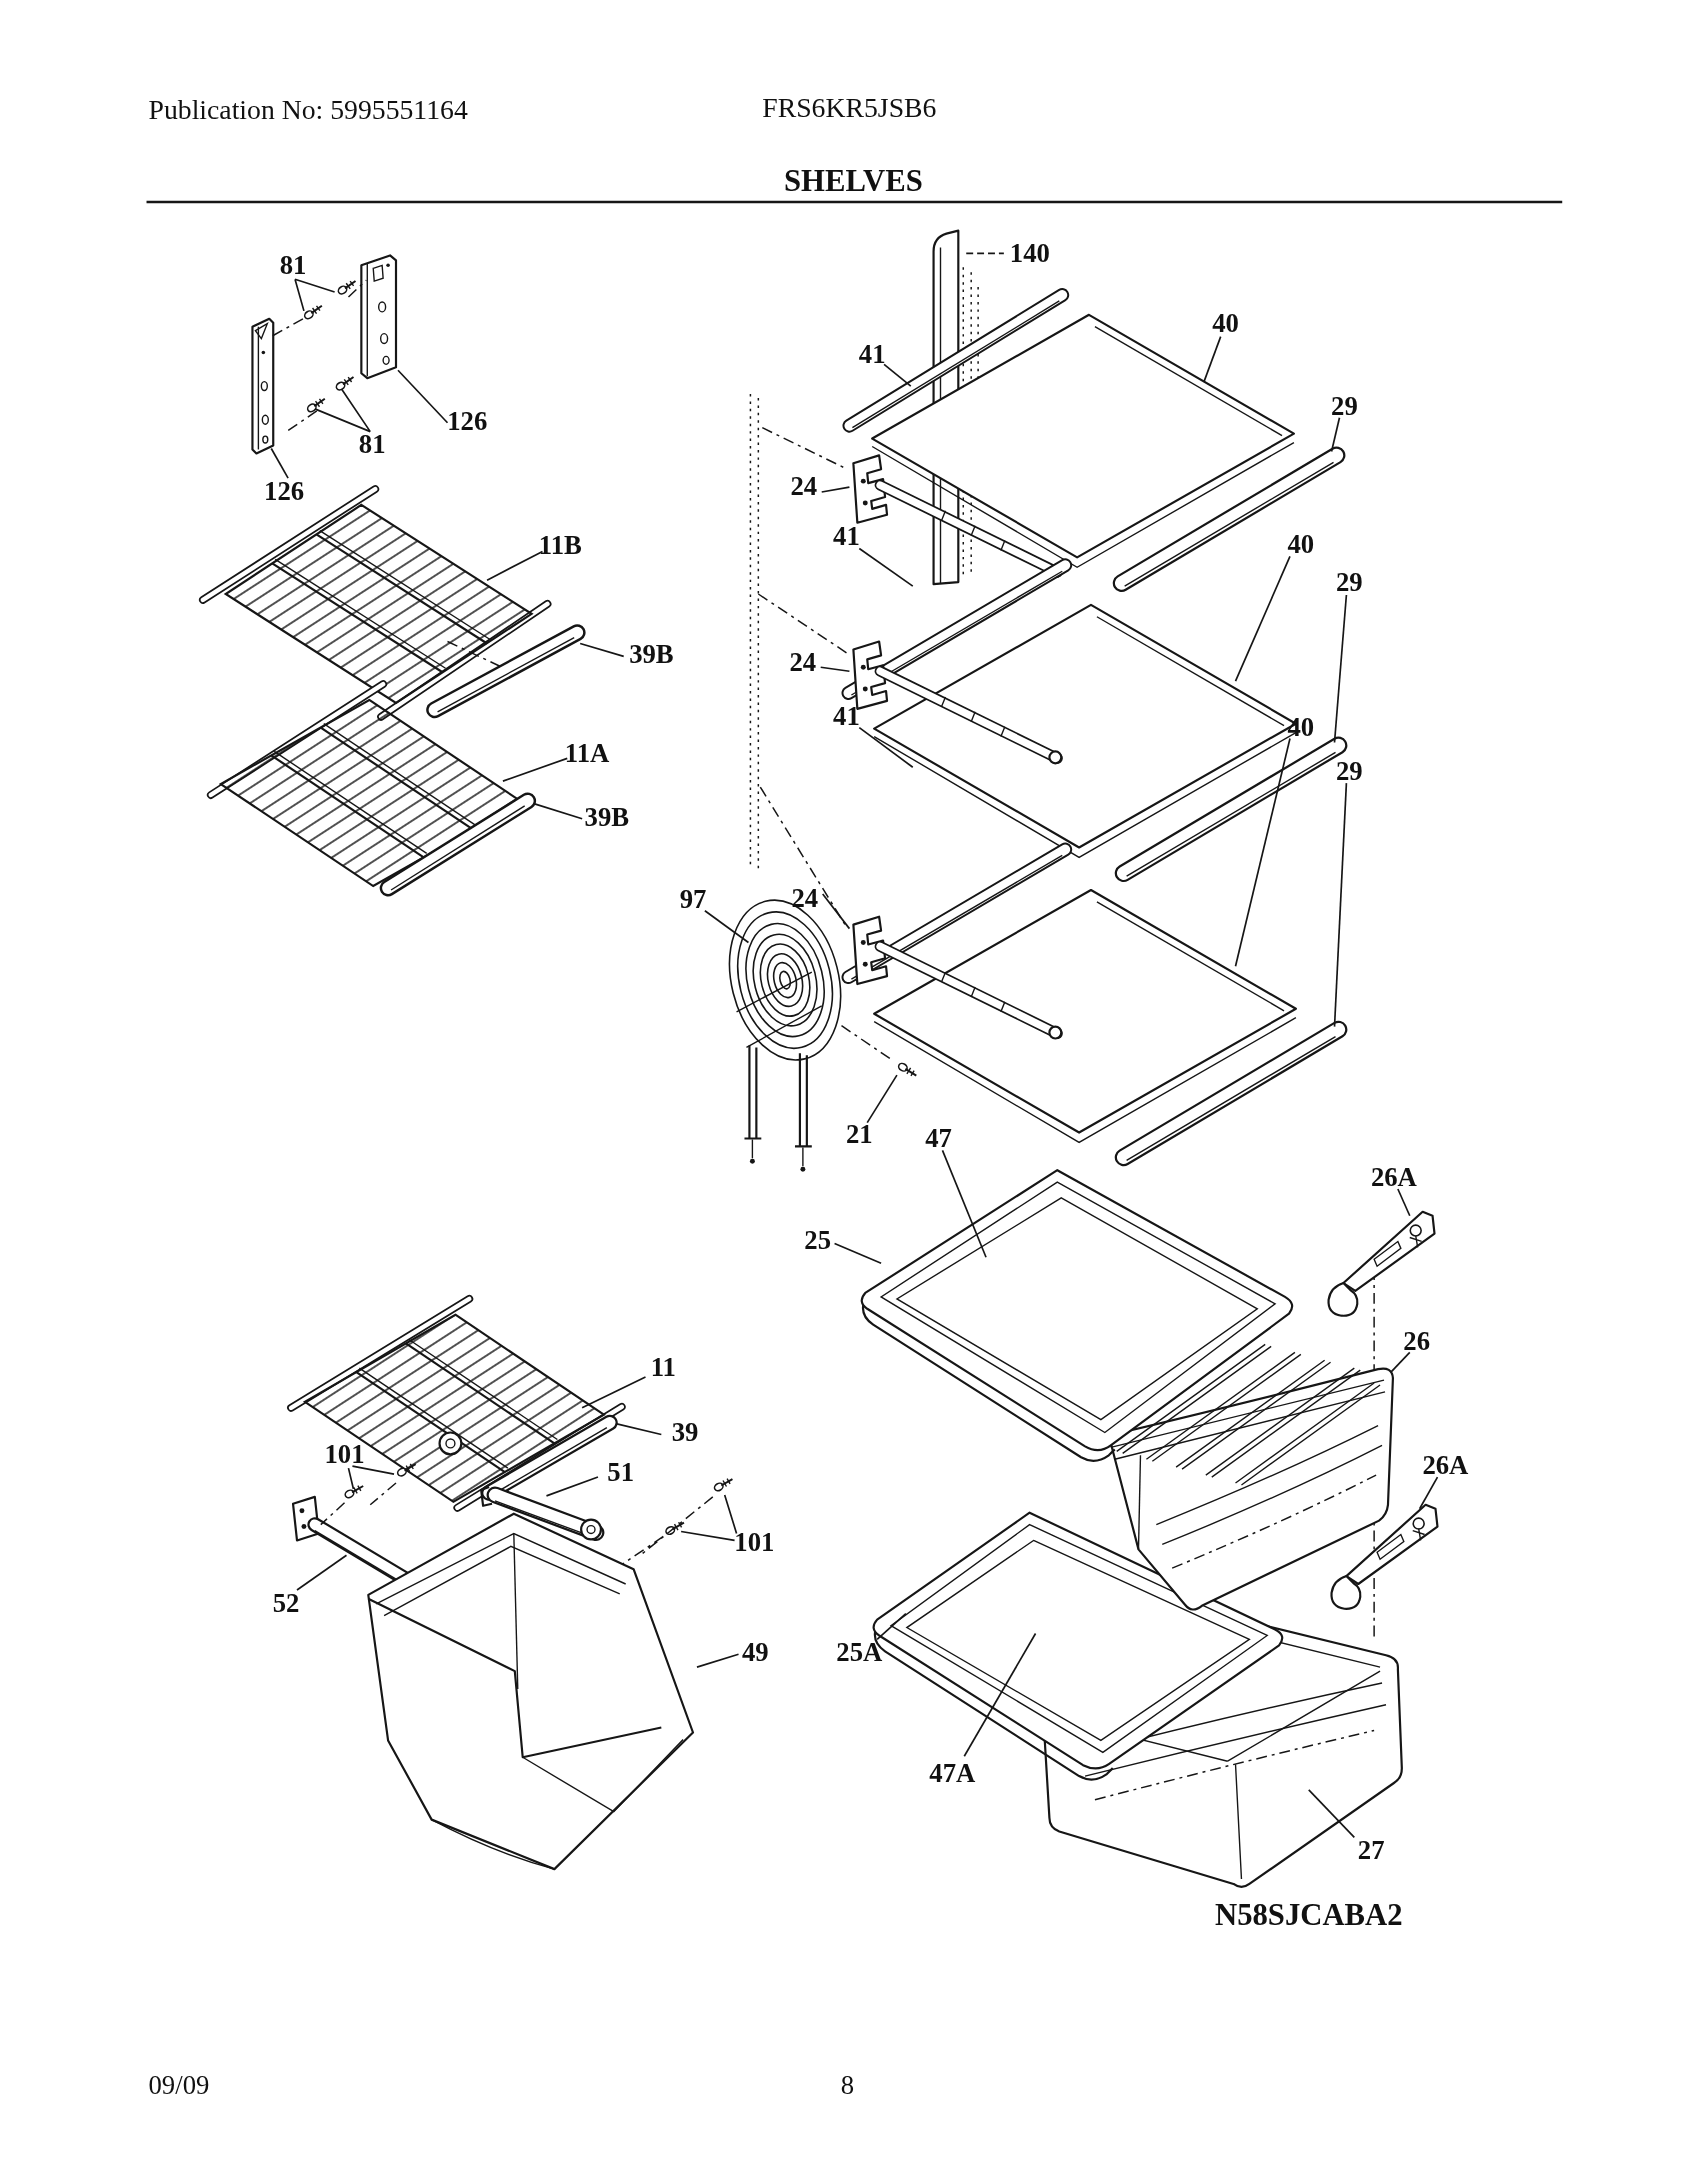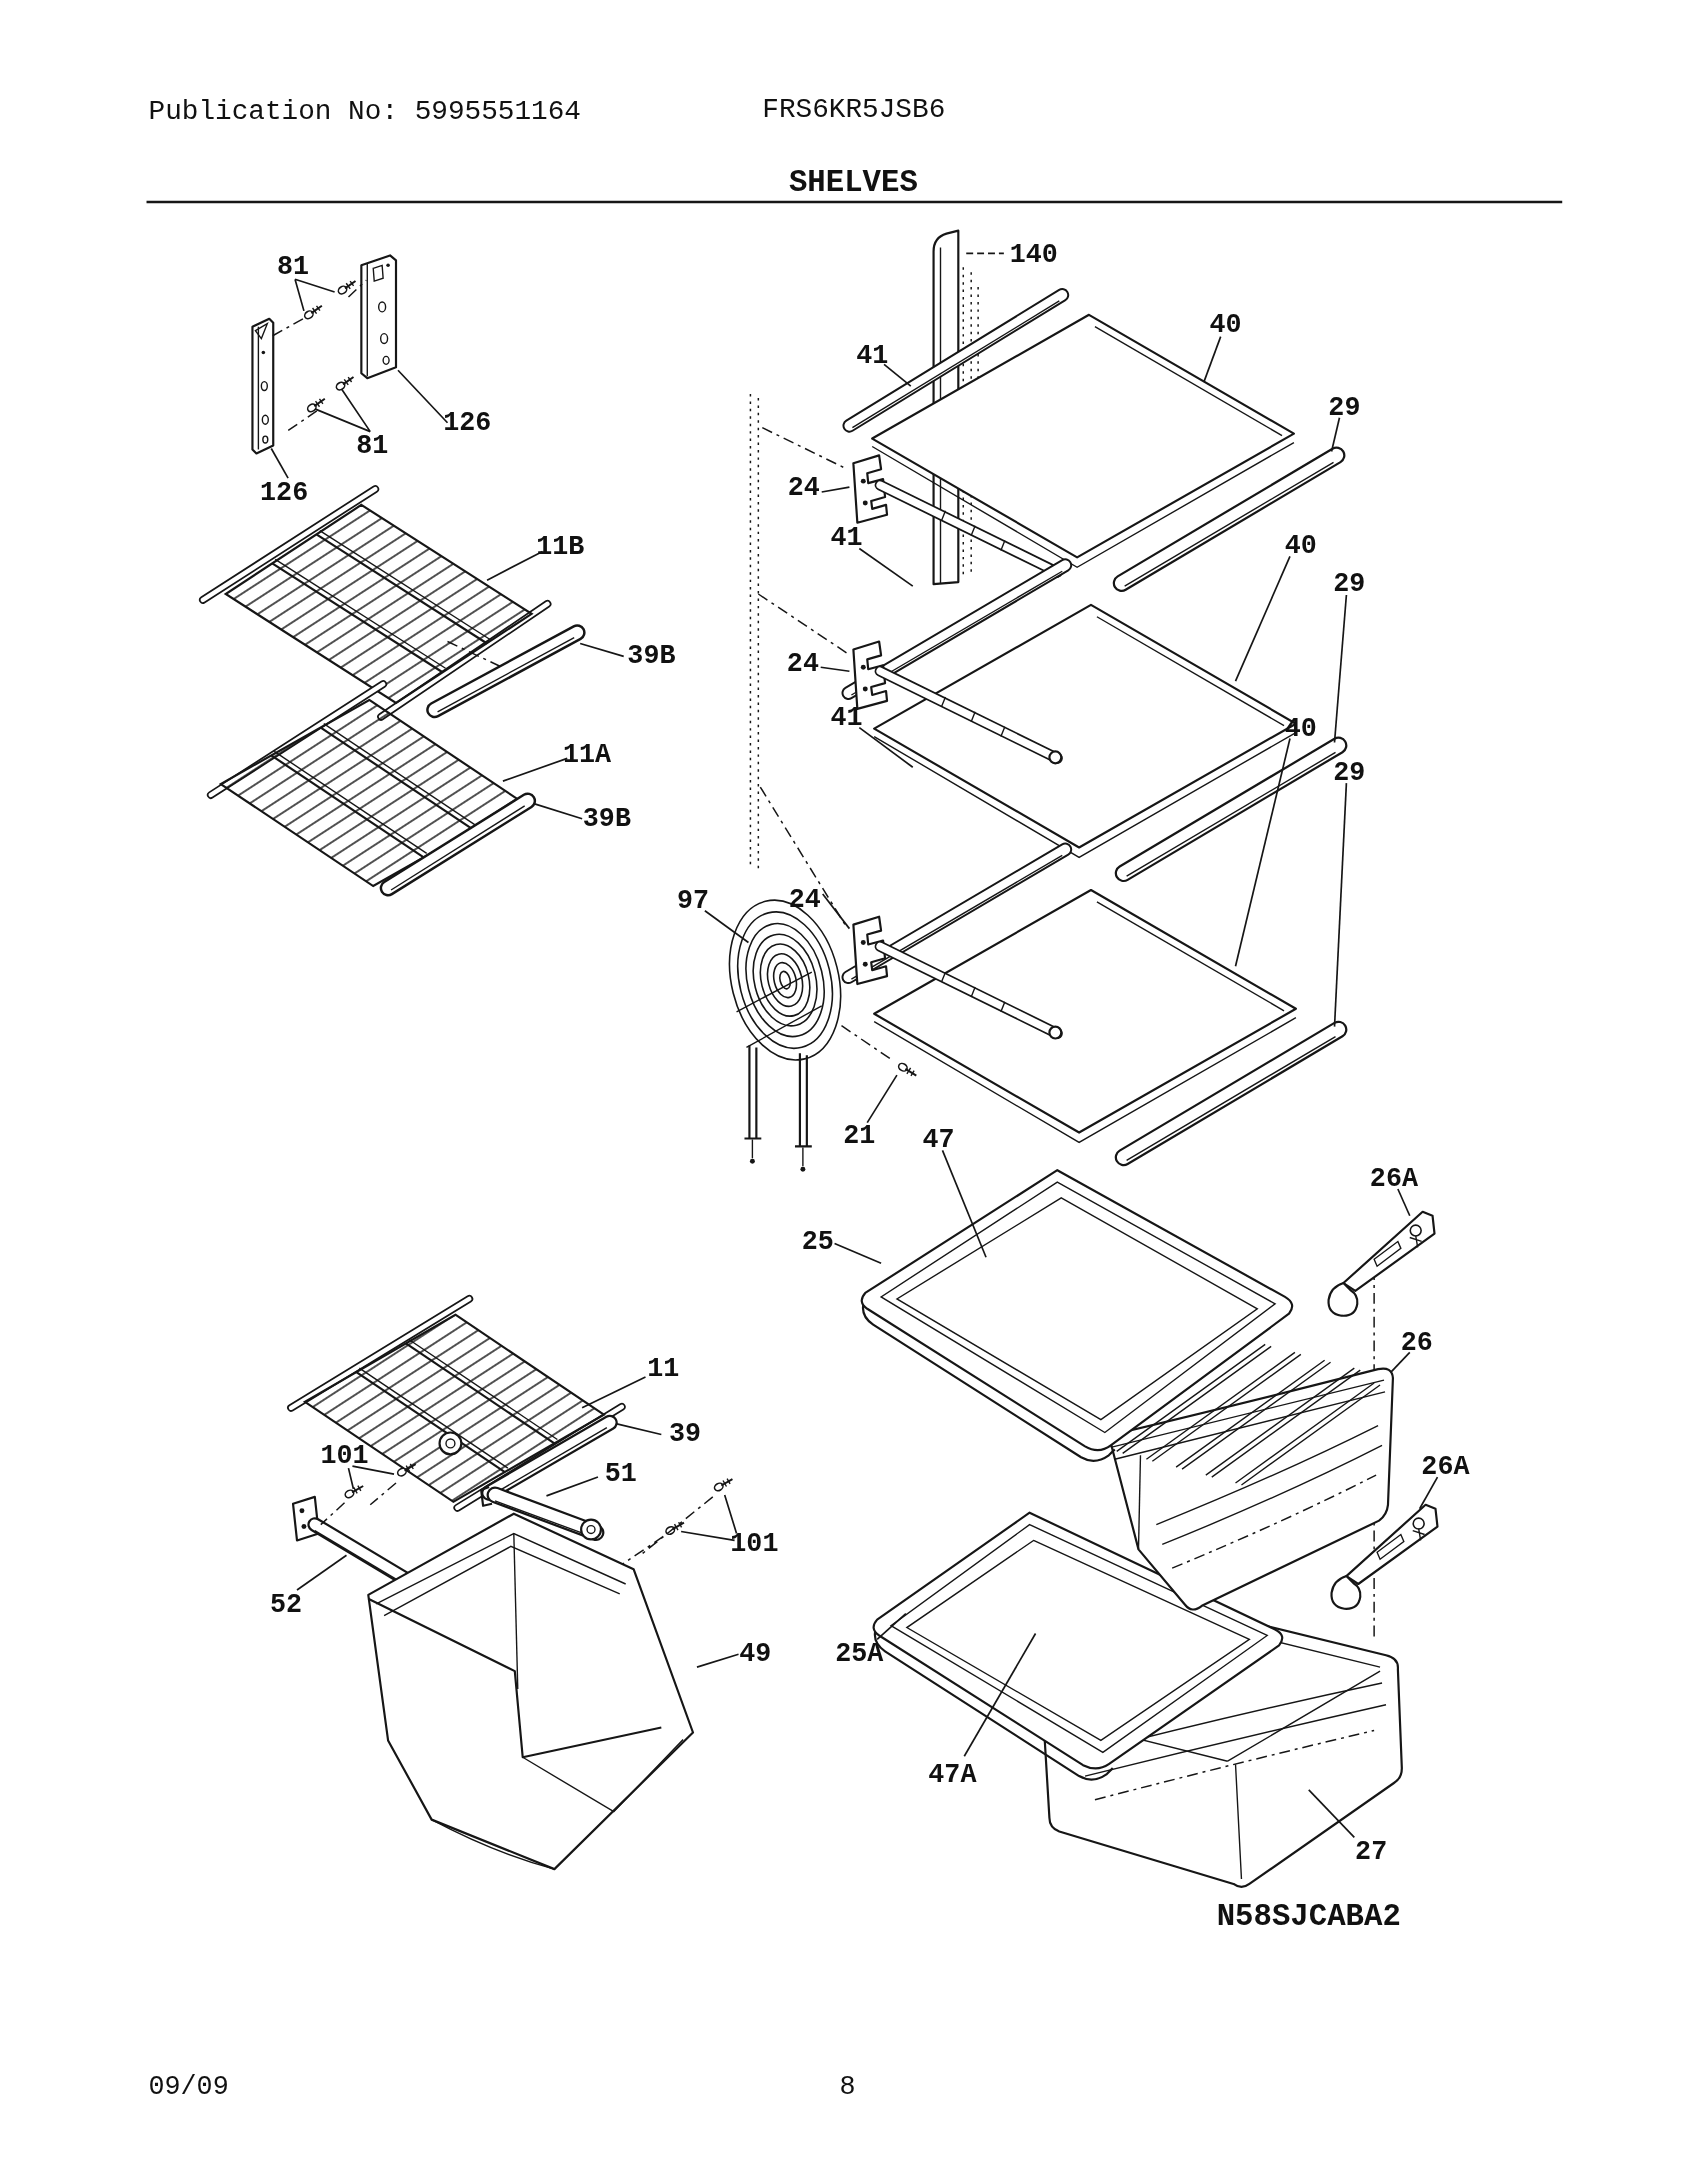--- a/index.html
+++ b/index.html
@@ -1,17 +1,17 @@
 <!DOCTYPE html>
 <html><head>
 <meta charset="utf-8">
 <style>
   html,body{margin:0;padding:0;background:#e8e8e8;}
   #page{position:relative;width:1683px;height:2178px;background:#ffffff;margin:0 auto;
-        font-family:Liberation Mono, monospace;}
+        font-family:Liberation Serif, serif;}
   svg{position:absolute;left:0;top:0;}
   svg text{fill:#111;}
   .hdr{font-size:28px;}
   .title{font-size:31px;font-weight:bold;}
   .callout{font-size:27px;font-weight:bold;}
   .code{font-size:31px;font-weight:bold;}
   .ftr{font-size:27px;}
   .ol{fill:none;stroke:#161616;stroke-width:2.2;stroke-linejoin:round;}
   .olw{fill:#ffffff;stroke:#161616;stroke-width:2.2;stroke-linejoin:round;}
   .thin{fill:none;stroke:#161616;stroke-width:1.4;}

